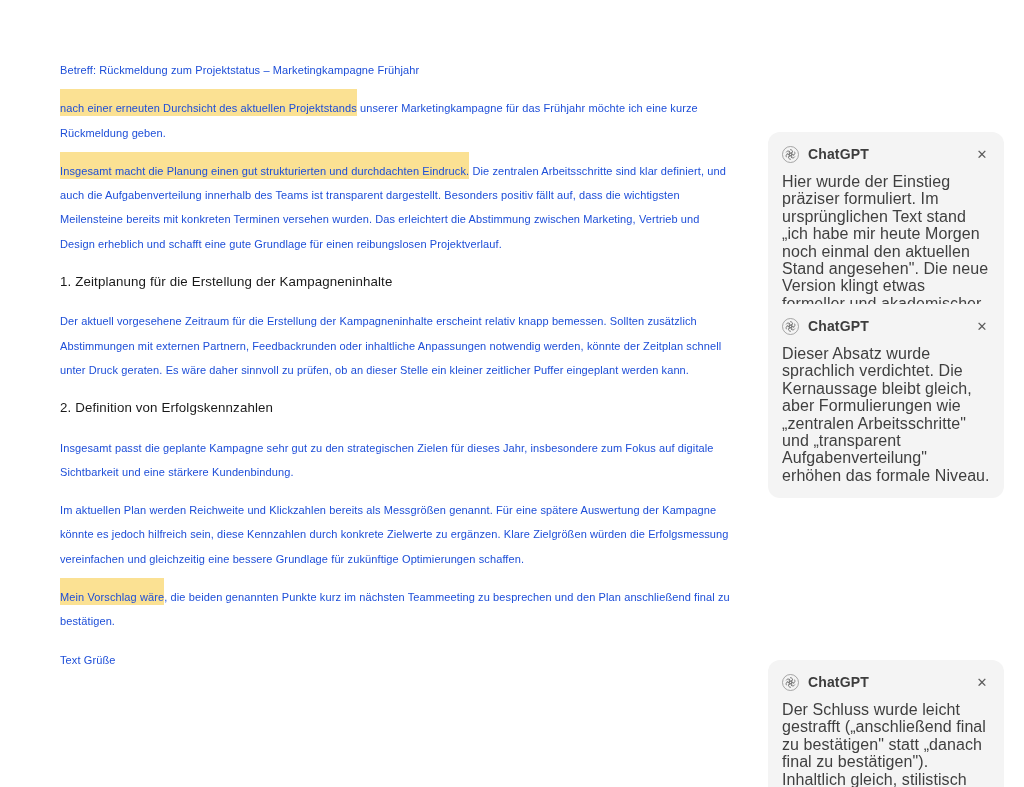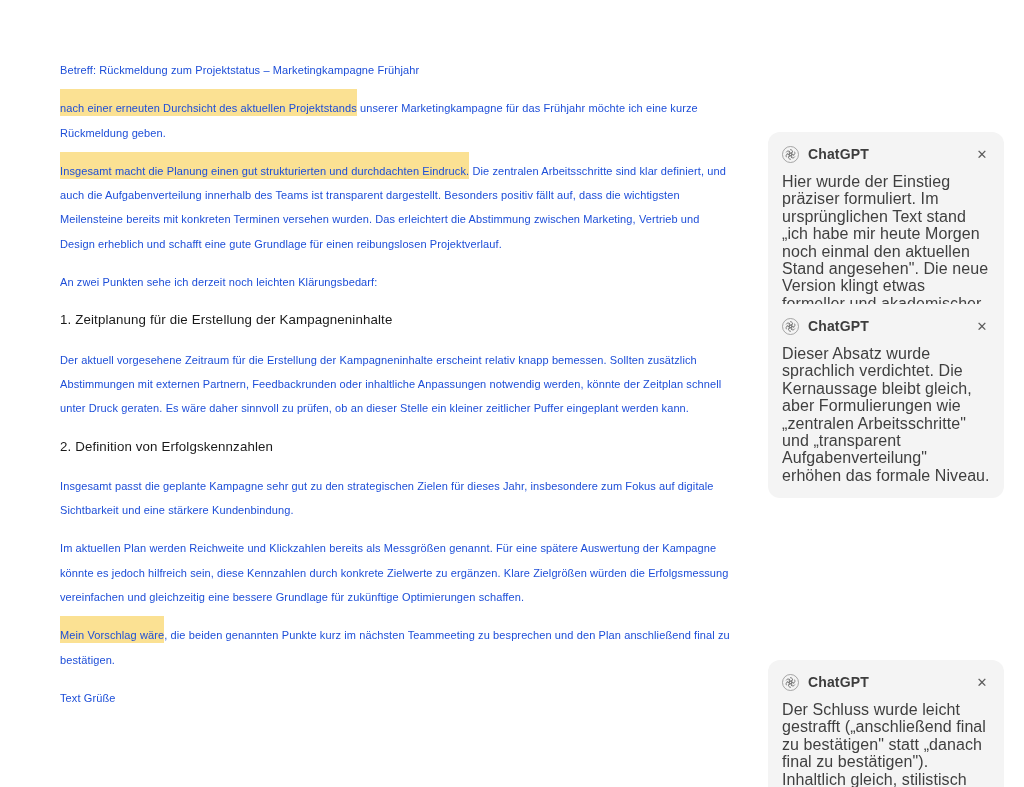--- a/index.html
+++ b/index.html
@@ -115,21 +115,20 @@
   #card-1 { top: 304px; }
   #card-2 { top: 660px; }
 </style>
 </head>
 <body>
 
 <div id="doc-area">
     <div class="para"><span>Betreff: Rückmeldung zum Projektstatus – Marketingkampagne Frühjahr</span></div>
     <div class="para"><span class="hl">nach einer erneuten Durchsicht des aktuellen Projektstands</span><span> unserer Marketingkampagne für das Frühjahr möchte ich eine kurze Rückmeldung geben.</span></div>
     <div class="para"><span class="hl">Insgesamt macht die Planung einen gut strukturierten und durchdachten Eindruck.</span><span> Die zentralen Arbeitsschritte sind klar definiert, und auch die Aufgabenverteilung innerhalb des Teams ist transparent dargestellt. Besonders positiv fällt auf, dass die wichtigsten Meilensteine bereits mit konkreten Terminen versehen wurden. Das erleichtert die Abstimmung zwischen Marketing, Vertrieb und Design erheblich und schafft eine gute Grundlage für einen reibungslosen Projektverlauf.</span></div>
-    <div class="para"><span>An zwei Punkten sehe ich derzeit noch leichten Klärungsbedarf:</span></div>
     <div class="heading"><span>1. Zeitplanung für die Erstellung der Kampagneninhalte</span></div>
     <div class="para"><span>Der aktuell vorgesehene Zeitraum für die Erstellung der Kampagneninhalte erscheint relativ knapp bemessen. Sollten zusätzlich Abstimmungen mit externen Partnern, Feedbackrunden oder inhaltliche Anpassungen notwendig werden, könnte der Zeitplan schnell unter Druck geraten. Es wäre daher sinnvoll zu prüfen, ob an dieser Stelle ein kleiner zeitlicher Puffer eingeplant werden kann.</span></div>
     <div class="heading"><span>2. Definition von Erfolgskennzahlen</span></div>
     <div class="para"><span>Insgesamt passt die geplante Kampagne sehr gut zu den strategischen Zielen für dieses Jahr, insbesondere zum Fokus auf digitale Sichtbarkeit und eine stärkere Kundenbindung.</span></div>
     <div class="para"><span>Im aktuellen Plan werden Reichweite und Klickzahlen bereits als Messgrößen genannt. Für eine spätere Auswertung der Kampagne könnte es jedoch hilfreich sein, diese Kennzahlen durch konkrete Zielwerte zu ergänzen. Klare Zielgrößen würden die Erfolgsmessung vereinfachen und gleichzeitig eine bessere Grundlage für zukünftige Optimierungen schaffen.</span></div>
     <div class="para"><span class="hl">Mein Vorschlag wäre</span><span>, die beiden genannten Punkte kurz im nächsten Teammeeting zu besprechen und den Plan anschließend final zu bestätigen.</span></div>
     <div class="para"><span>Text Grüße</span></div>
   </div>
 
 <div id="comments">

